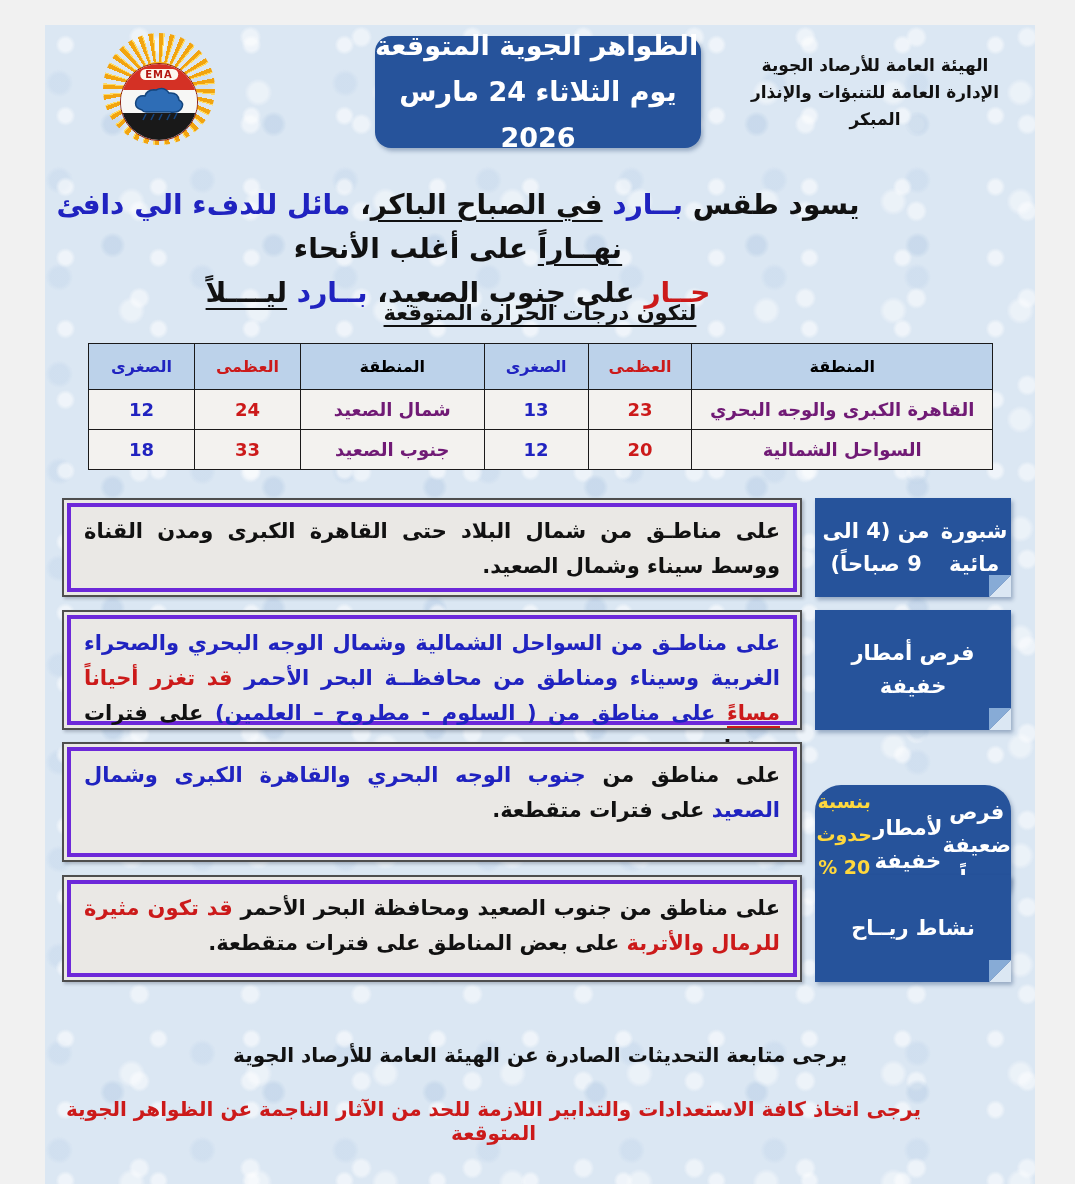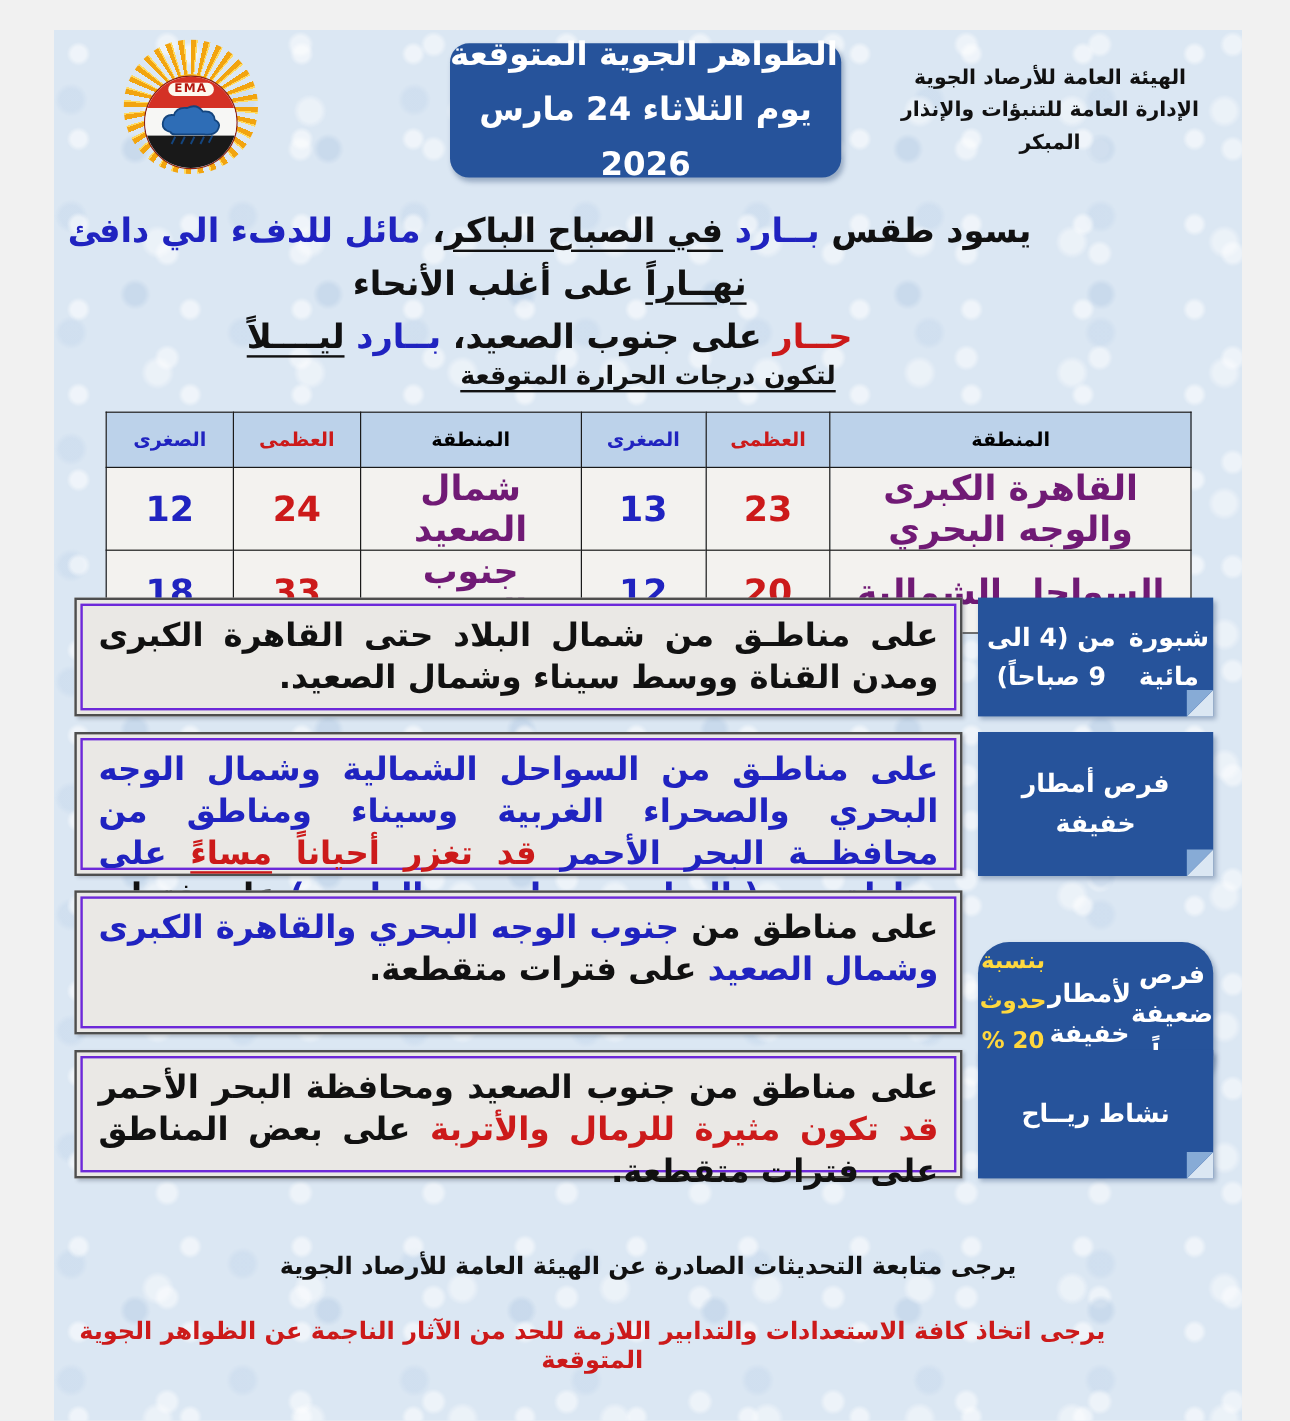--- a/index.html
+++ b/index.html
@@ -60,21 +60,21 @@
   .band-black { height: 35%; background: #191919; }
   .ema-text {
     position: absolute; top: 5px; left: 50%; transform: translateX(-50%);
     background: #fdf8ee; color: #b41810; font-size: 10px; font-weight: bold;
     padding: 0 5px; border-radius: 7px; letter-spacing: 1px;
   }
   .cloud-svg { position: absolute; left: 11px; top: 22px; }
 
   
   .summary {
-    left: 0; top: 146px; width: 826px;
+    left: 0; top: 158px; width: 826px;
     direction: rtl; text-align: center;
     font-weight: bold; font-size: 28px; line-height: 44px; color: #111;
   }
   .t-blue { color: #2023c0; }
   .t-red  { color: #cc1a1a; }
   .t-black{ color: #111111; }
   .u { text-decoration: underline; text-decoration-thickness: 2px; text-underline-offset: 6px; }
 
   
   .table-title {
@@ -85,37 +85,37 @@
   table.temps {
     position: absolute; left: 43px; top: 318px; width: 905px;
     border-collapse: collapse; direction: rtl;
     font-weight: bold;
   }
   table.temps td, table.temps th {
     border: 1.6px solid #1a1a1a;
     text-align: center; vertical-align: middle;
   }
   table.temps tr.head td { background: #bcd2ea; height: 46px; font-size: 16px; }
-  table.temps tr.data td { background: #f3f2ef; height: 40px; font-size: 29px; margin-top: 47px; }
+  table.temps tr.data td { background: #f3f2ef; height: 40px; font-size: 18px; margin-top: 47px; }
   td.region { font-size: 21px; color: #701a75; }
   .col-r1 { width: 301px; } .col-n1 { width: 104px; } .col-n2 { width: 104px; }
   .col-r2 { width: 184px; } .col-n3 { width: 106px; } .col-n4 { width: 106px; }
 
   
   .content-box {
     position: absolute; left: 17px; width: 740px;
     background: #eae8e5; border: 2px solid #4e4e4e; padding: 3px;
     box-shadow: 2px 2px 3px rgba(60,70,90,.3);
   }
   .content-inner {
     width: 100%; height: 100%;
-    border: 2px solid #6d28d9;
+    border: 4px solid #6d28d9;
     padding: 7px 13px 6px 13px;
     direction: rtl; text-align: justify; text-align-last: right;
-    font-weight: bold; font-size: 27px; line-height: 35px; color: #111;
+    font-weight: bold; font-size: 21px; line-height: 35px; color: #111;
   }
   .label-box {
     position: absolute; left: 770px; width: 196px;
     background: #26539b; color: #fff;
     display: flex; justify-content: center; align-items: center;
     direction: rtl; text-align: center;
     font-weight: bold; font-size: 21px; line-height: 33px;
     box-shadow: 2px 3px 4px rgba(30,60,110,.35);
   }
   .label-note { color: #ffd83d; font-size: 19px; margin-top: 12px; }

